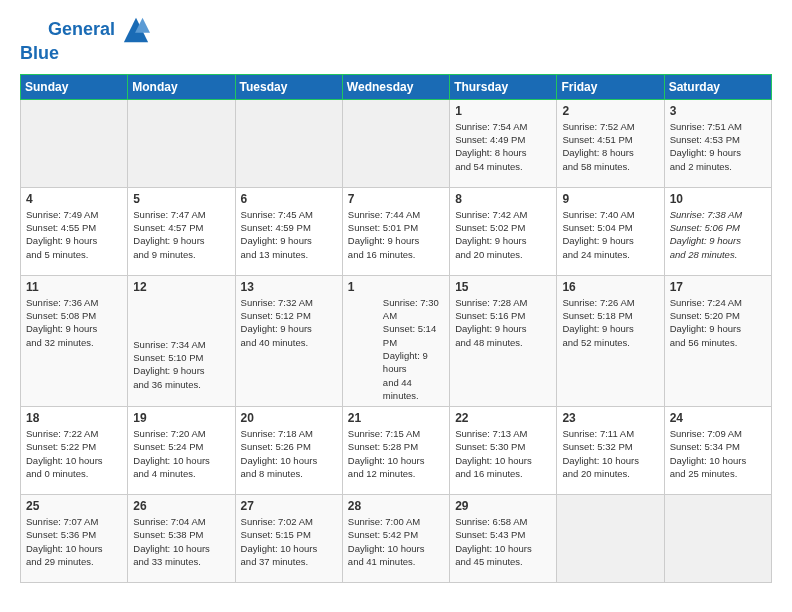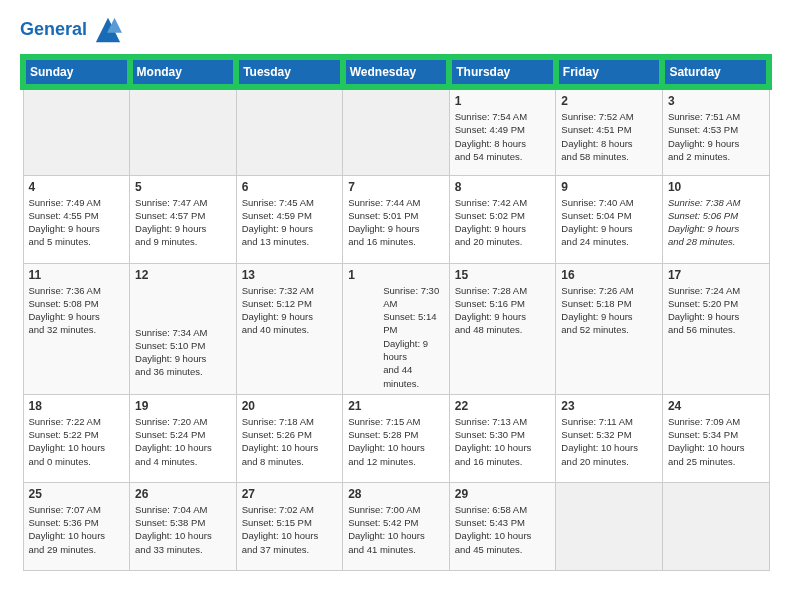--- a/index.html
+++ b/index.html
@@ -20,21 +20,21 @@
       display: flex;
       align-items: center;
       gap: 0;
     }
     .logo-text {
       font-size: 18px;
       font-weight: bold;
       color: #333;
       line-height: 1.1;
     }
-    .logo-text span.blue { color: #1a6bb5; }
+    .logo-text span.blue { color: #1a6bb5; margin-left: 28px; }
     .logo-icon {
       width: 28px;
       height: 28px;
       margin-left: 2px;
     }
     .title-area {
       text-align: right;
     }
     .month-title {
       font-size: 32px;
@@ -50,21 +50,21 @@
       border-collapse: collapse;
       table-layout: fixed;
     }
     thead tr th {
       background: #1a6bb5;
       color: #fff;
       font-size: 12px;
       font-weight: bold;
       padding: 5px 4px;
       text-align: left;
-      border: 6px solid #22c55e;
+      border: 1px solid #22c55e;
     }
     tbody tr td {
       vertical-align: top;
       border: 1px solid #ccc;
       padding: 4px 5px;
       font-size: 10px;
       color: #333;
       height: 88px;
       background: #fff;
     }
@@ -92,20 +92,21 @@
 <div class="header-area">
   <div class="logo">
     <div>
       <div class="logo-text">
         <span class="blue">General</span>
         <svg class="logo-icon" viewBox="0 0 30 30" style="display:inline-block;vertical-align:middle;margin-left:2px;">
           <polygon points="15,2 28,28 2,28" fill="#1a6bb5"></polygon>
           <polygon points="22,2 30,18 14,18" fill="#5b9bd5"></polygon>
         </svg>
       </div>
+      <div class="logo-text" style="color:#1a6bb5;font-size:18px;font-weight:bold;">Blue</div>
     </div>
   </div>
   <div class="title-area">
     <div class="month-title"></div>
     <div class="location"></div>
   </div>
 </div>
 
 <table>
   <thead>

